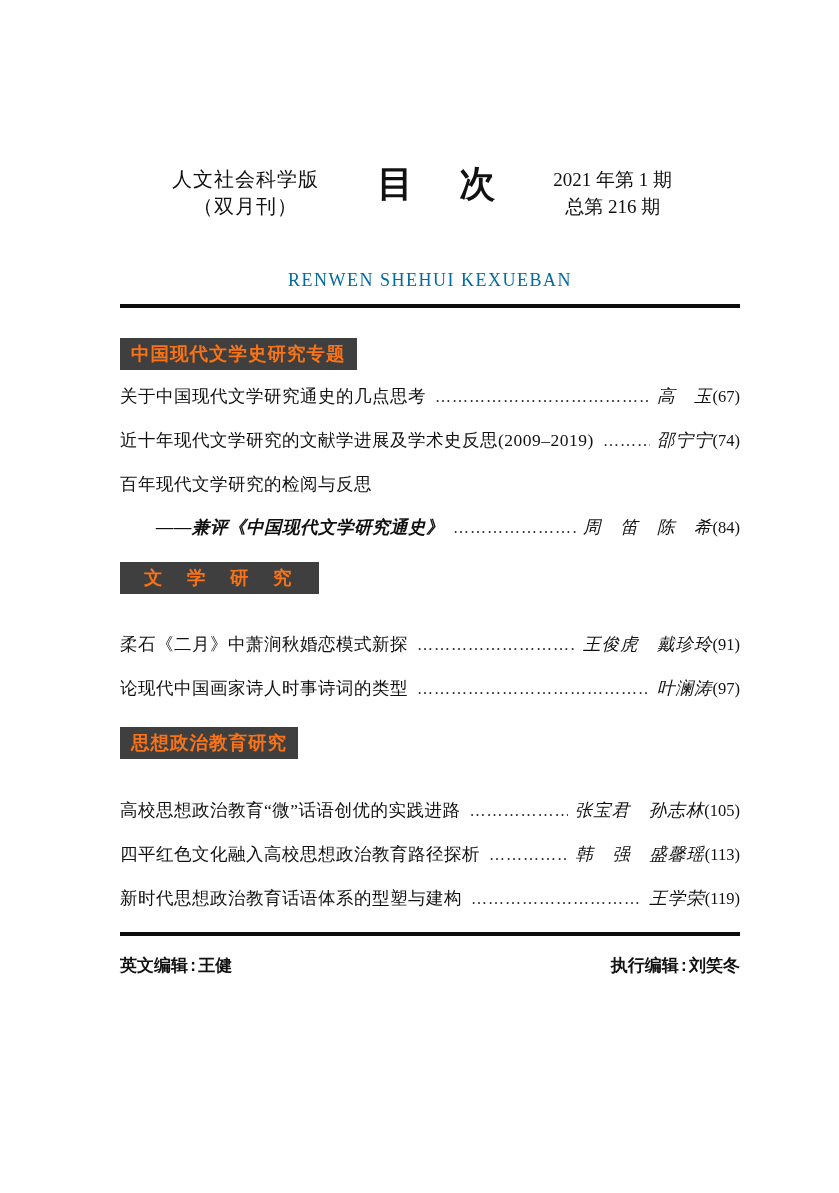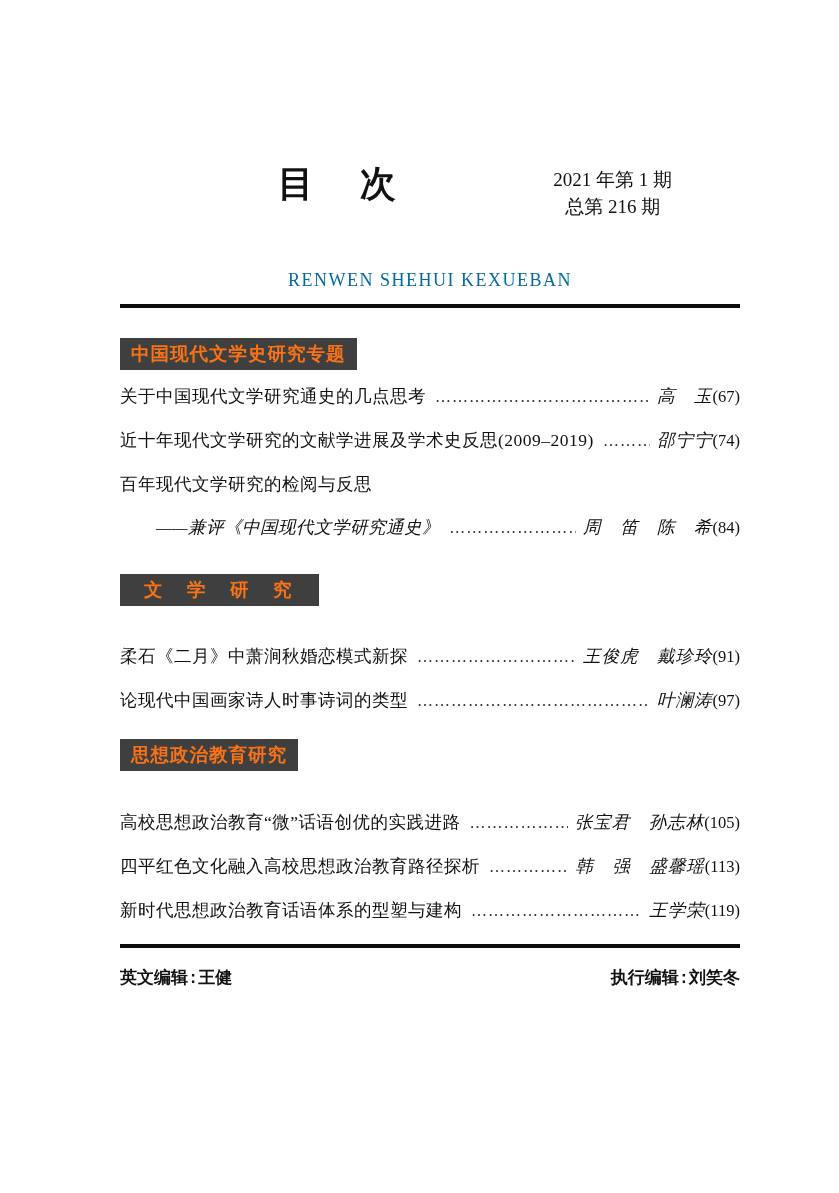--- a/index.html
+++ b/index.html
@@ -71,21 +71,21 @@
     background:#3f3f3f;
     color:#f97316;
     font-weight:bold;
     font-size:18.5px;
     line-height:22px;
     padding:5px 11px;
     letter-spacing:1px;
   }
   .secbox.sp { padding:5px 24px; letter-spacing:3px; }
   .sec1 { margin-top:30px; }
-  .sec2 { margin-top:36px; }
+  .sec2 { margin-top:24px; }
   .sec3 { margin-top:28px; }
 
   .host {
     margin-top:42px;
     font-size:17px;
     font-style:italic;
     letter-spacing:1px;
   }
 
   .rows1 { margin-top:16px; }
@@ -95,21 +95,21 @@
   .row {
     display:flex;
     align-items:baseline;
     font-size:17.5px;
     line-height:20px;
     margin-bottom:23px;
     white-space:nowrap;
     text-align:right;
   }
   .row .t { flex-shrink:0; letter-spacing:0.5px; }
-  .row.sub .t { margin-left:36px; font-style:italic; }
+  .row.sub .t { margin-left:36px; font-style:italic;font-weight:bold; }
   .row .dots {
     flex:1 1 auto;
     overflow:hidden;
     margin:0 7px 0 9px;
     letter-spacing:1px;
     color:#2a2a2a;
     font-size:16px;
   }
   .row .au { flex-shrink:0; font-style:italic; letter-spacing:1px; }
   .row .pg { flex-shrink:0; font-size:16.5px; }
@@ -124,20 +124,24 @@
     font-size:17px;
   }
 </style>
 </head>
 <body>
 
 <div class="page">
   <div class="content">
 
     <div class="header">
+      <div class="edition">
+        <div>人文社会科学版</div>
+        <div>（双月刊）</div>
+      </div>
       <div class="toc-title">
         <span>目</span>
         <span>次</span>
       </div>
       <div class="issue">
         <div>2021 年第 1 期</div>
         <div>总第 216 期</div>
       </div>
     </div>
 

